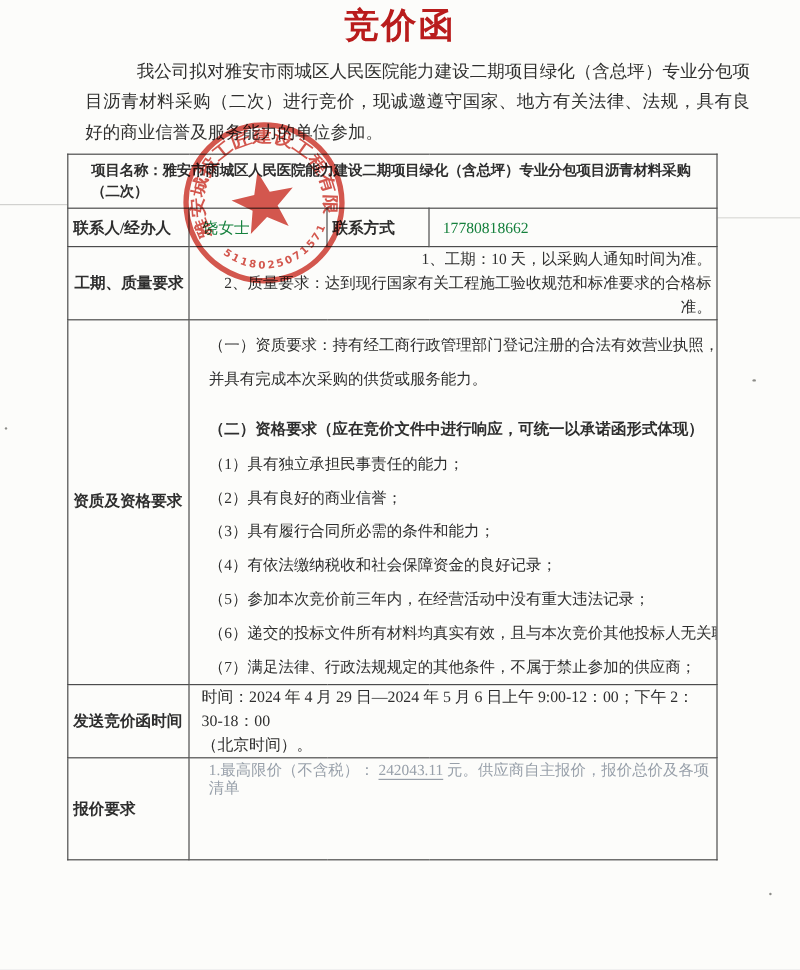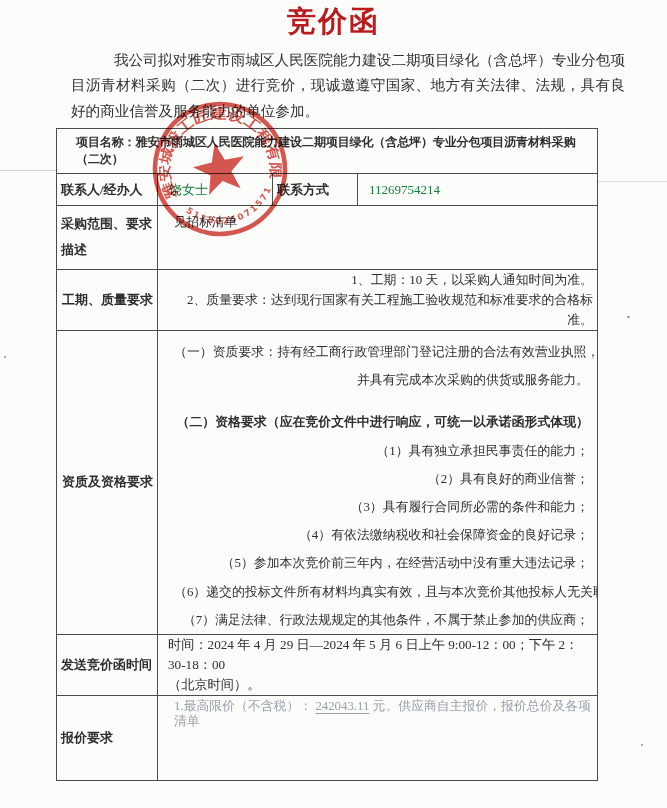--- a/index.html
+++ b/index.html
@@ -36,21 +36,21 @@
   tr.r3 td{height:31px;}
   tr.r3 td.val{padding-left:11px;color:#15803d;}
   tr.r4 td{height:62px;vertical-align:top;}
   tr.r4 td.lab{padding-top:10px;}
   tr.r4 td.content{font-weight:bold;line-height:33px;padding:2px 6px 0 16px;text-align:justify;}
   tr.r5 td{height:55px;vertical-align:top;}
   tr.r5 td.lab{padding-top:5px;line-height:26px;}
   tr.r5 td.content{padding:8px 6px 0 16px;font-size:12.6px;}
   tr.r6 td{height:44px;text-align:right;}
   tr.r6 td.content{padding-left:12px;line-height:20px;font-size:12.9px;}
-  tr.r7 td{height:289px;vertical-align:top;text-align:right;}
+  tr.r7 td{height:289px;vertical-align:top;}
   tr.r7 td.lab{vertical-align:middle;}
   tr.r7 td.content{padding:7px 8px 0 16px;}
   .qline{line-height:28.2px;height:28.2px;font-size:12.9px;white-space:nowrap;}
   .qline.bold{font-weight:bold;margin-top:14px;}
   tr.r8 td{height:41px;}
   tr.r8 td.content{padding-left:10px;line-height:20px;font-size:13.2px;}
   tr.r9 td{height:81px;vertical-align:top;}
   tr.r9 td.lab{vertical-align:middle;}
   tr.r9 td.content{padding:3px 6px 0 8px;font-size:12.8px;line-height:15.6px;text-align:justify;}
   .fadedline{color:#98a0aa;padding-left:8px;}
@@ -94,25 +94,21 @@
     <tbody>
         <tr class="r1">
       <td colspan="4">
         <span>项目名称：</span><span>雅安市雨城区人民医院能力建设二期项目绿化（含总坪）专业分包项目沥青材料采购（二次）</span>
       </td>
     </tr>
     <tr class="r3">
       <td class="lab">联系人/经办人</td>
       <td class="val">饶女士</td>
       <td class="lab">联系方式</td>
-      <td class="val">11269754214</td>
-    </tr>
-    <tr class="r5">
-      <td class="lab">采购范围、要求描述</td>
-      <td colspan="3" class="content">见招标清单</td>
+      <td class="val">17780818662</td>
     </tr>
     <tr class="r6">
       <td class="lab">工期、质量要求</td>
       <td colspan="3" class="content">
         <div>1、工期：10 天，以采购人通知时间为准。</div>
         <div>2、质量要求：达到现行国家有关工程施工验收规范和标准要求的合格标准。</div>
       </td>
     </tr>
     <tr class="r7">
       <td class="lab">资质及资格要求</td>

